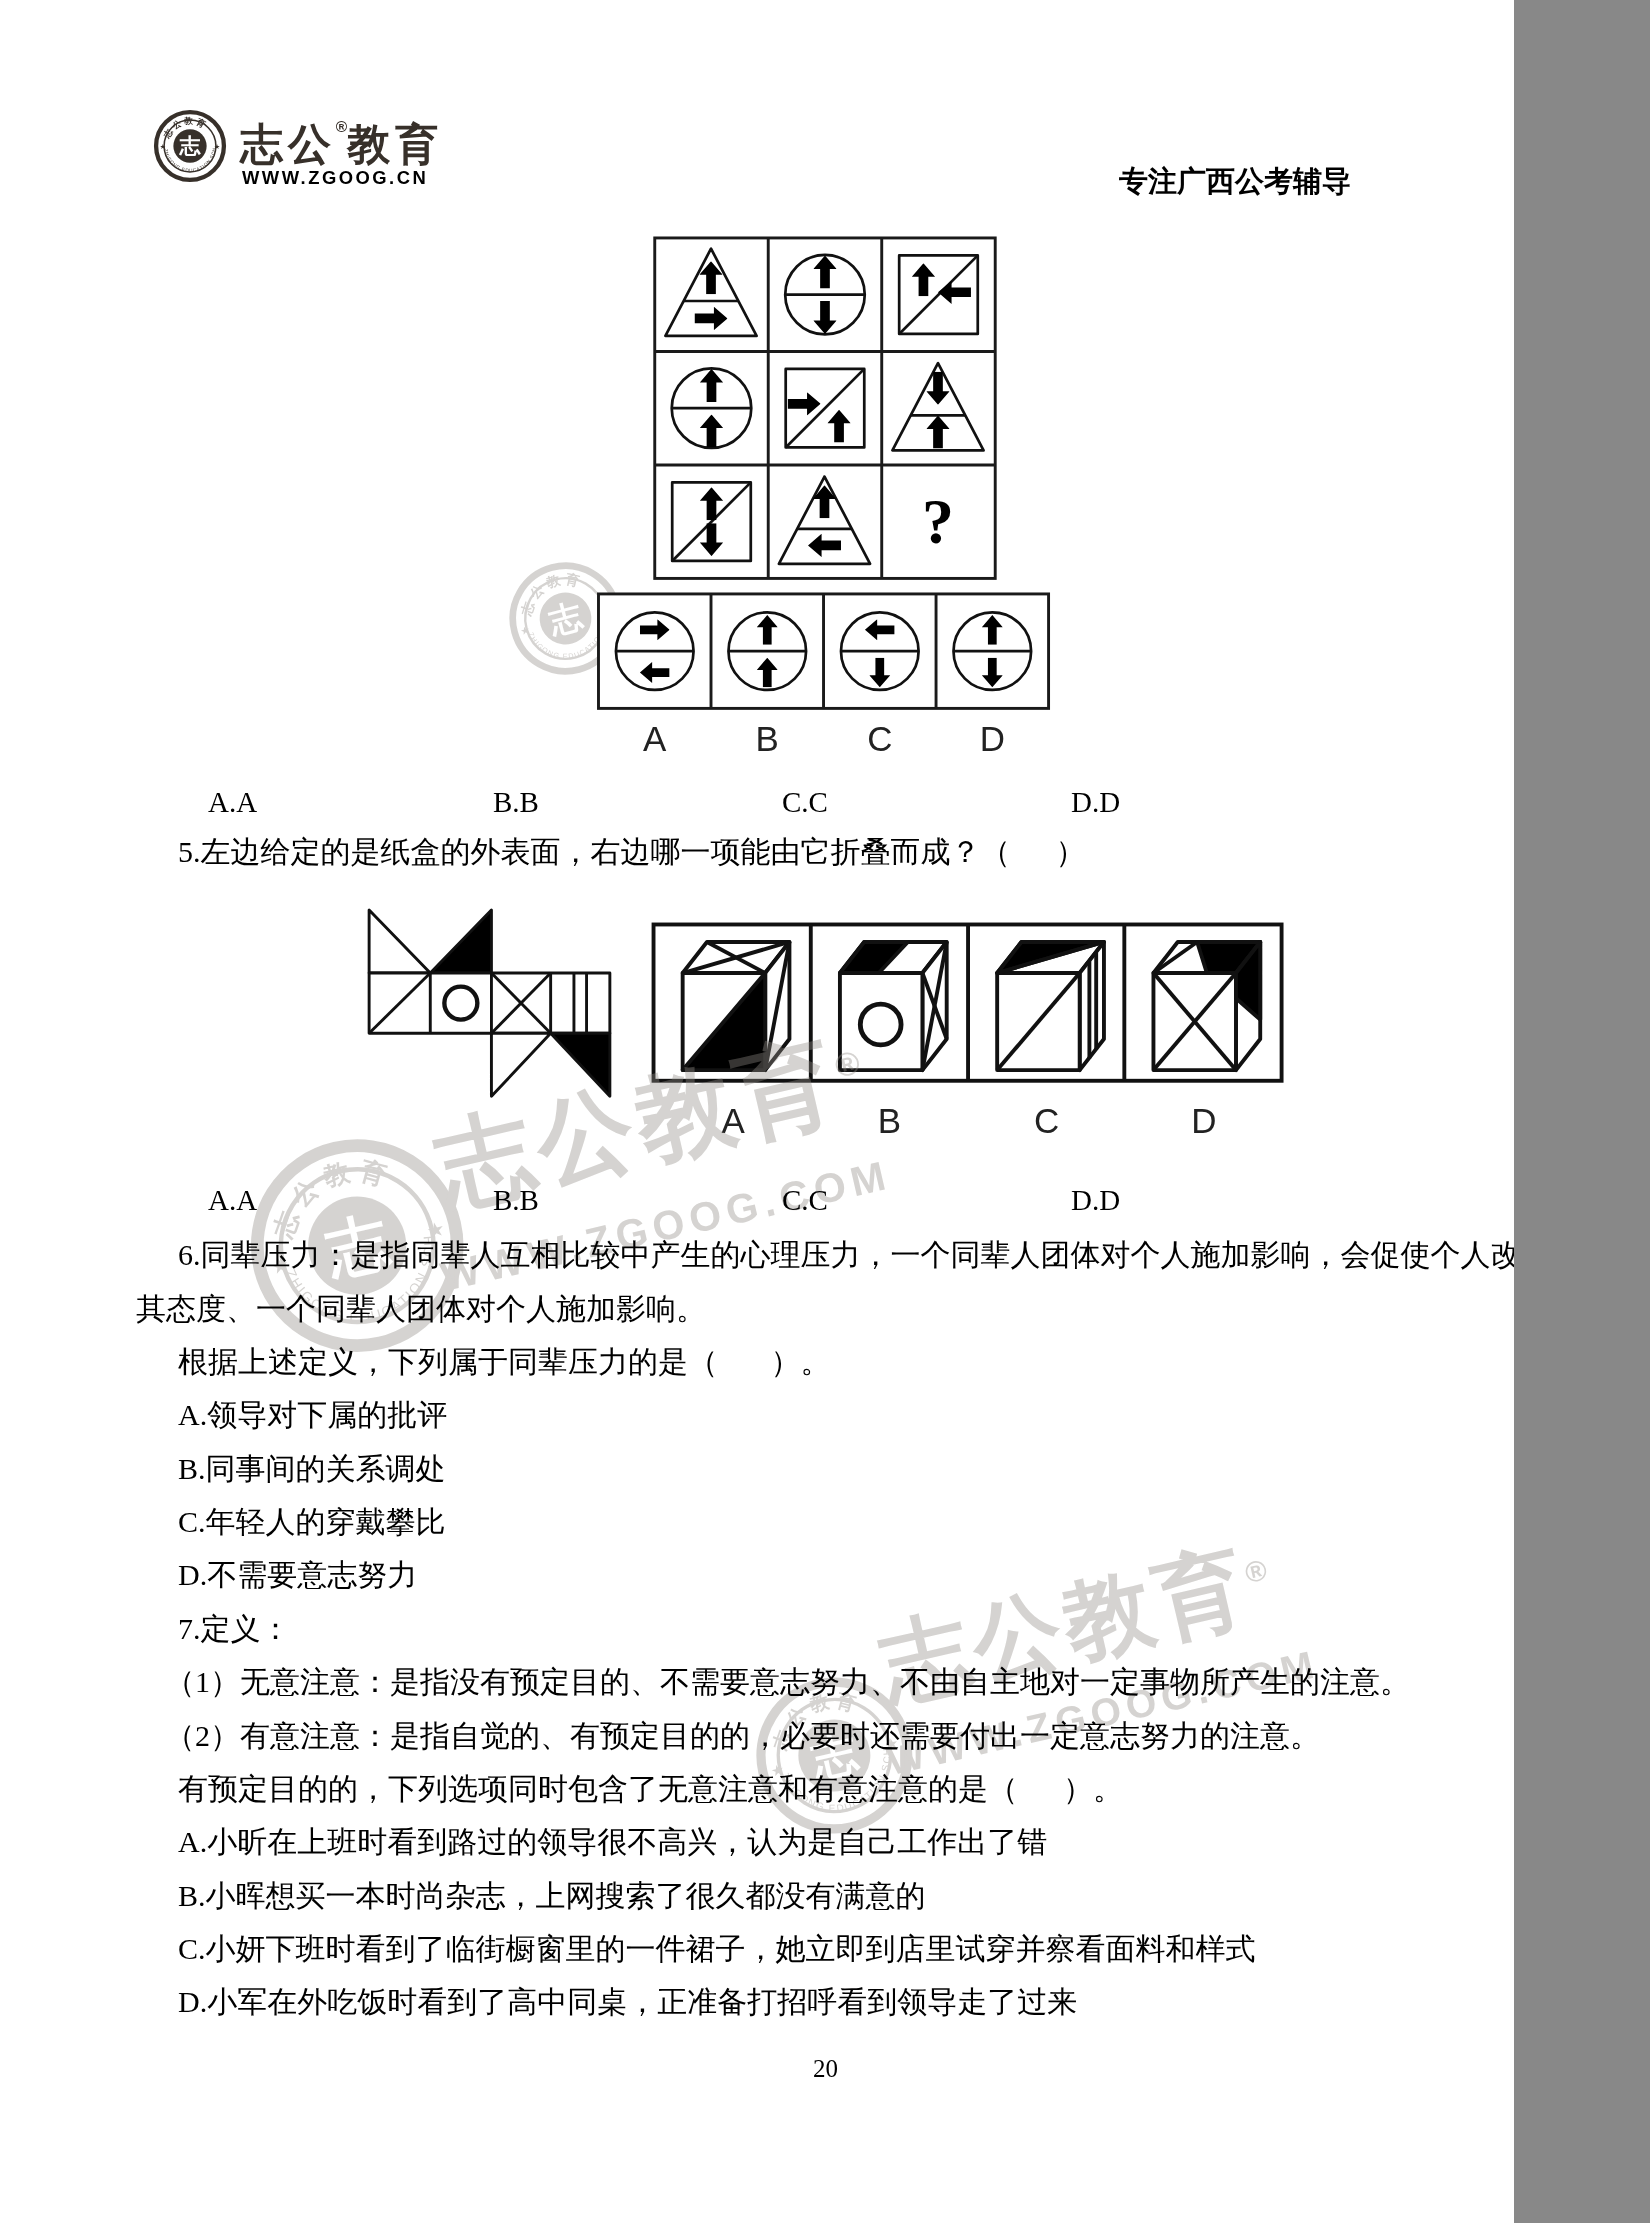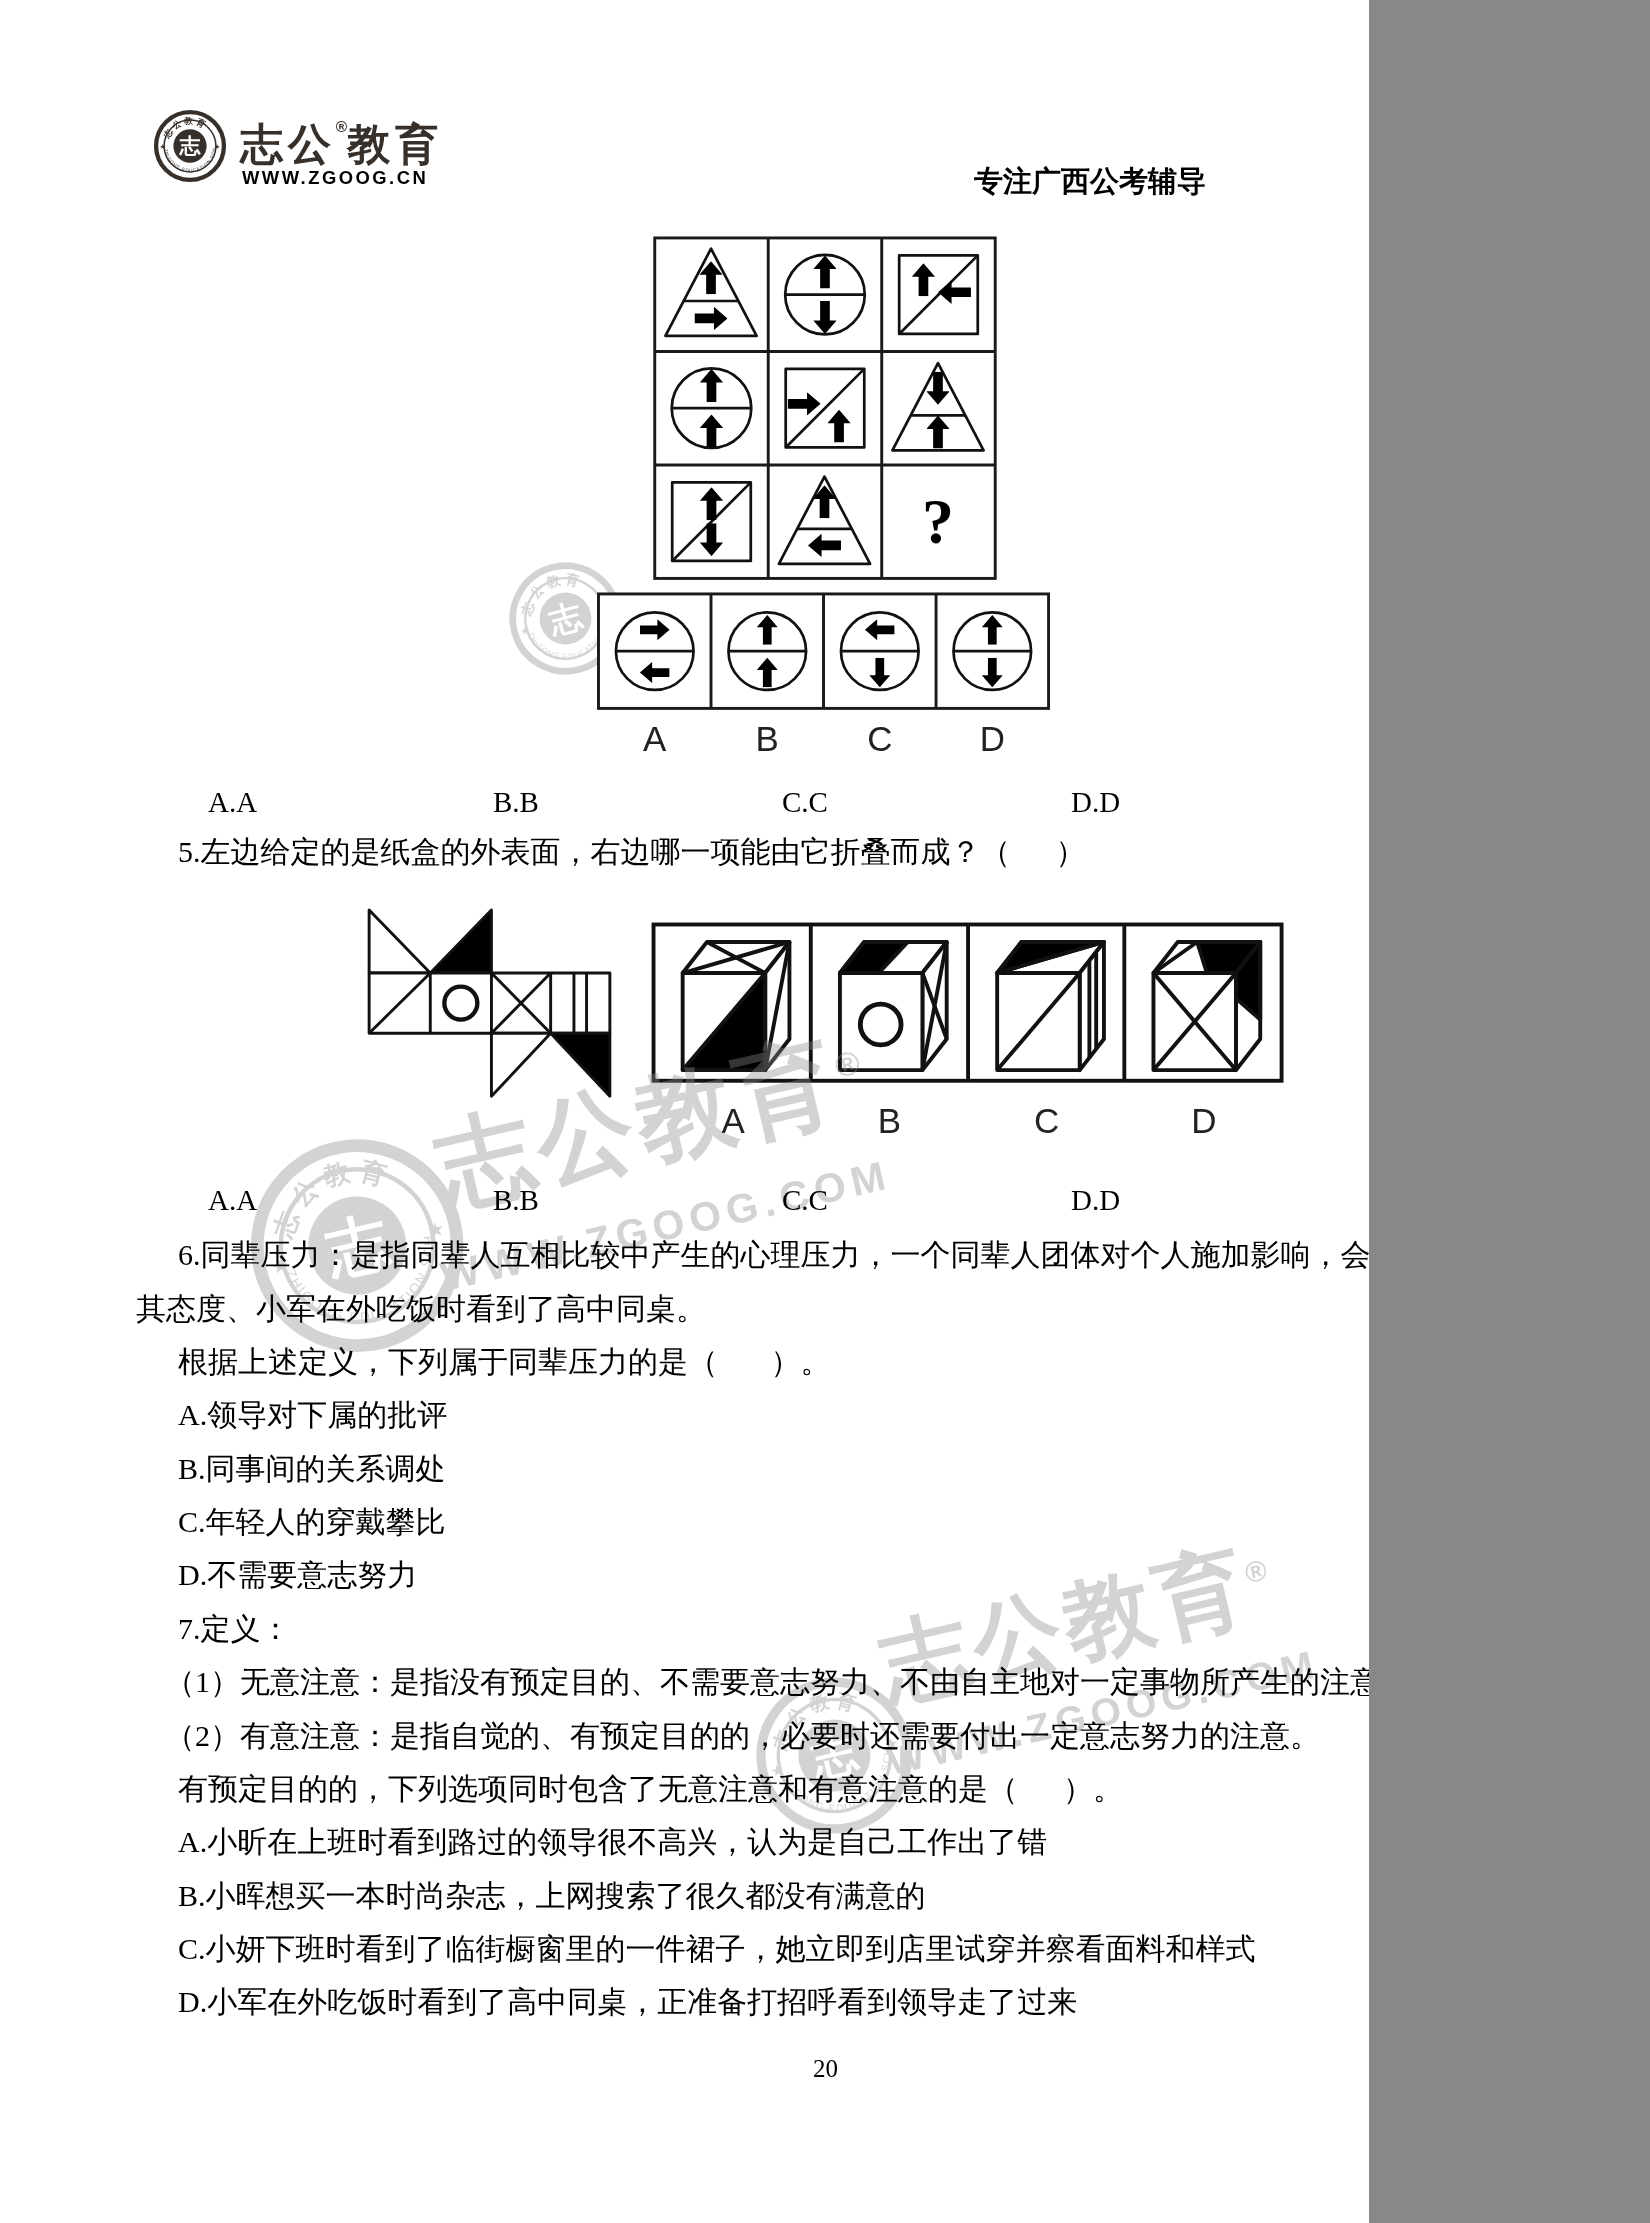--- a/index.html
+++ b/index.html
@@ -1,17 +1,17 @@
 <!DOCTYPE html>
 <html><head>
 <meta charset="utf-8">
 <style>
   html,body{margin:0;padding:0;background:#888;}
   #page{
-    position:relative;width:1369px;height:2223px;background:#ffffff;
+    position:relative;width:1514px;height:2223px;background:#ffffff;
     font-family:"Liberation Serif","DejaVu Serif",serif;color:#000;overflow:hidden;
   }
   .abs{position:absolute;}
   .line{font-size:30px;line-height:37px;white-space:pre;}
   .optcol{position:absolute;font-size:29px;white-space:pre;}
   
   .brand{font-family:"Liberation Sans","DejaVu Sans",sans-serif;font-weight:bold;
          color:#37302a;font-size:43px;letter-spacing:4.9px;}
   .brand sup{font-size:15.5px;letter-spacing:0;vertical-align:27px;}
   .brandurl{font-family:"Liberation Sans","DejaVu Sans",sans-serif;color:#000000;
@@ -263,21 +263,21 @@
   </div>
 
   <div>
     <span class="optcol" style="left:208px;top:1184px;">A.A</span>
     <span class="optcol" style="left:493px;top:1184px;">B.B</span>
     <span class="optcol" style="left:782px;top:1184px;">C.C</span>
     <span class="optcol" style="left:1071px;top:1184px;">D.D</span>
   </div>
 
   <div class="abs line" style="left:178px;top:1236px;">6.同辈压力：是指同辈人互相比较中产生的心理压力，一个同辈人团体对个人施加影响，会促使个人改变</div>
-  <div class="abs line" style="left:136px;top:1290px;">其态度、小军在外吃饭时看到了高中同桌。</div>
+  <div class="abs line" style="left:136px;top:1290px;">其态度、一个同辈人团体对个人施加影响。</div>
   <div class="abs line" style="left:178px;top:1343px;">根据上述定义，下列属于同辈压力的是（       ）。</div>
   <div class="abs line" style="left:178px;top:1396px;">A.领导对下属的批评</div>
   <div class="abs line" style="left:178px;top:1450px;">B.同事间的关系调处</div>
   <div class="abs line" style="left:178px;top:1503px;">C.年轻人的穿戴攀比</div>
   <div class="abs line" style="left:178px;top:1556px;">D.不需要意志努力</div>
 
   <div class="abs wm" style="left:747px;top:1553px;width:602px;height:291px;transform:rotate(-13deg);">
     <svg class="abs" style="left:0;top:73px;" width="160" height="160" viewBox="0 0 120 120">
         <use href="#seal"></use>
       </svg>

